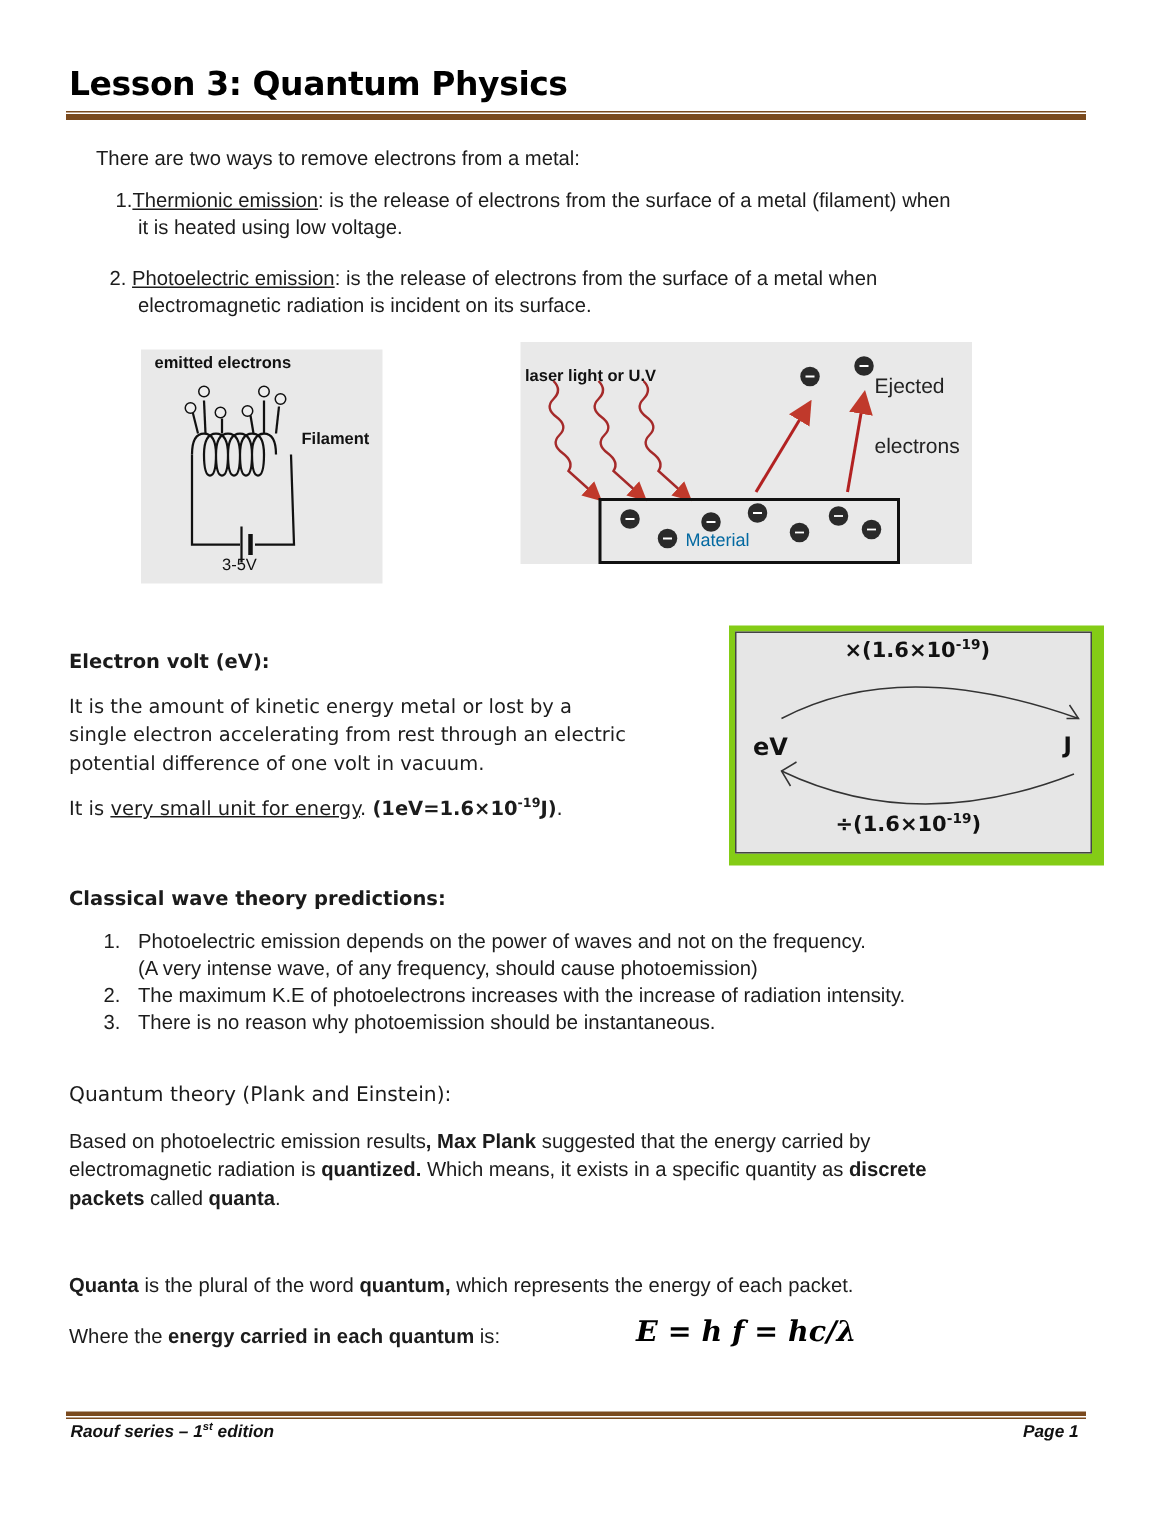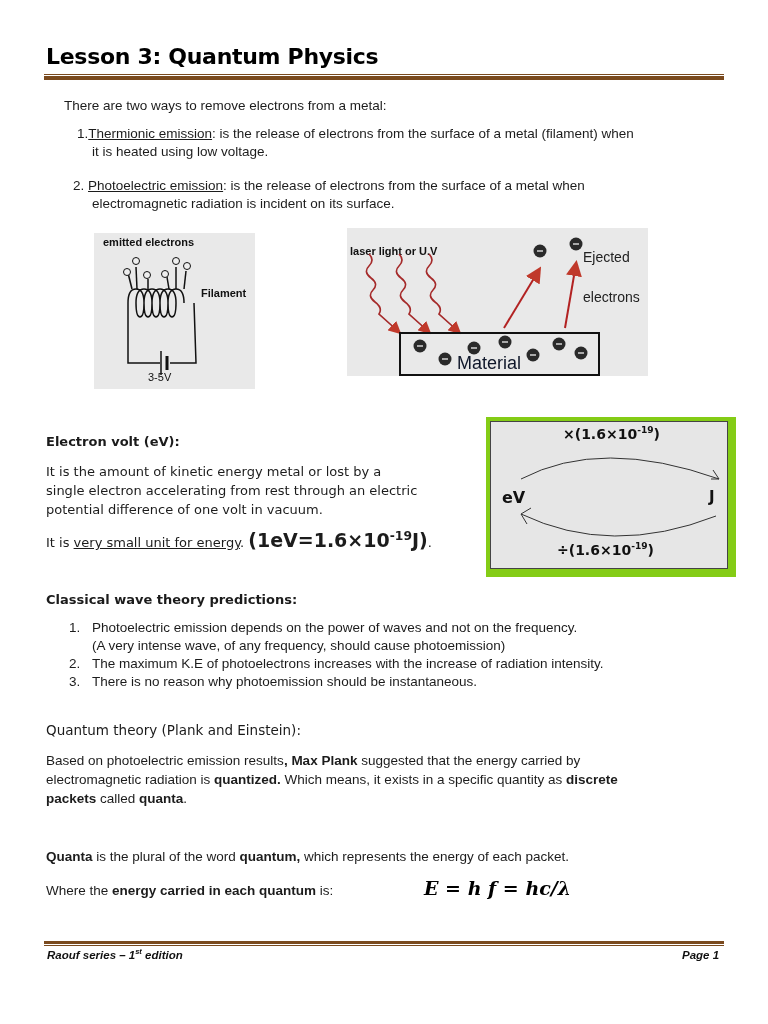--- a/index.html
+++ b/index.html
@@ -79,21 +79,21 @@
       <circle cx="82" cy="28" r="3.5"></circle>
       <circle cx="93" cy="33" r="3.5"></circle>
     </g>
   </svg>
 </div>
 
 <div class="abs fig" style="left:347px; top:228px; width:301px; height:148px;">
   <div class="abs fig-label" style="left:3px; top:17px; font-size:11px;">laser light or U.V</div>
   <div class="abs" style="left:236px; top:21px; font-family:'Liberation Sans', sans-serif; font-size:14px; color:#222;">Ejected</div>
   <div class="abs" style="left:236px; top:39px; font-family:'Liberation Sans', sans-serif; font-size:14px; color:#222;margin-top:22px;">electrons</div>
-  <div class="abs" style="left:110px; top:125px; font-family:'Liberation Sans', sans-serif; font-size:18px; color:#0f172a;">Material</div>
+  <div class="abs" style="left:110px; top:125px; font-family:'Liberation Sans', sans-serif; font-size:12px; color:#0369a1;">Material</div>
   <svg class="abs" style="left:0; top:0;" width="301" height="148">
     <defs>
       <marker id="arrowRed" markerWidth="8" markerHeight="8" refX="6" refY="4" orient="auto">
         <path d="M0,0 L8,4 L0,8 z" fill="#c0392b"></path>
       </marker>
     </defs>
     <g stroke="#a52a2a" stroke-width="1.6" fill="none" marker-end="url(#arrowRed)">
       <path d="M22 26 q6 6 0 12 q-6 6 2 12 q8 6 2 12 q-6 6 2 12 q8 6 4 12 l20 18"></path>
       <path d="M52 26 q6 6 0 12 q-6 6 2 12 q8 6 2 12 q-6 6 2 12 q8 6 4 12 l20 18"></path>
       <path d="M82 26 q6 6 0 12 q-6 6 2 12 q8 6 2 12 q-6 6 2 12 q8 6 4 12 l20 18"></path>
@@ -128,21 +128,21 @@
   </svg>
 </div>
 
 <div class="abs heading" style="left:46px; top:434px;">Electron volt (eV):</div>
 <div class="abs txt" style="left:46px; top:462px; font-family:'DejaVu Sans', sans-serif; font-size:13px; line-height:19px;">
   <div>It is the amount of kinetic energy metal or lost by a</div>
   <div>single electron accelerating from rest through an electric</div>
   <div>potential difference of one volt in vacuum.</div>
 </div>
 <div class="abs txt" style="left:46px; top:530px; font-family:'DejaVu Sans', sans-serif; font-size:13px; line-height:20px;">
-  <span>It is </span><span class="u">very small unit for energy</span><span>. </span><span class="b" style="font-size:19px;"><span>(1eV=1.6×10</span><sup>-19</sup><span>J)</span></span><span>.</span>
+  <span>It is </span><span class="u">very small unit for energy</span><span>. </span><span class="b" style="font-size:13px;"><span>(1eV=1.6×10</span><sup>-19</sup><span>J)</span></span><span>.</span>
 </div>
 
 <div class="abs ev-box">
   <div class="ev-inner">
     <div class="abs fig-label" style="left:72px; top:4px; font-family:'DejaVu Sans', sans-serif; font-size:14px;">
       <span>×(1.6×10</span><sup>-19</sup><span>)</span>
     </div>
     <div class="abs fig-label" style="left:11px; top:66px; font-family:'DejaVu Sans', sans-serif; font-size:16px;">eV</div>
     <div class="abs fig-label" style="left:218px; top:66px; font-family:'DejaVu Sans', sans-serif; font-size:15px;">J</div>
     <div class="abs fig-label" style="left:66px; top:120px; font-family:'DejaVu Sans', sans-serif; font-size:14px;">

